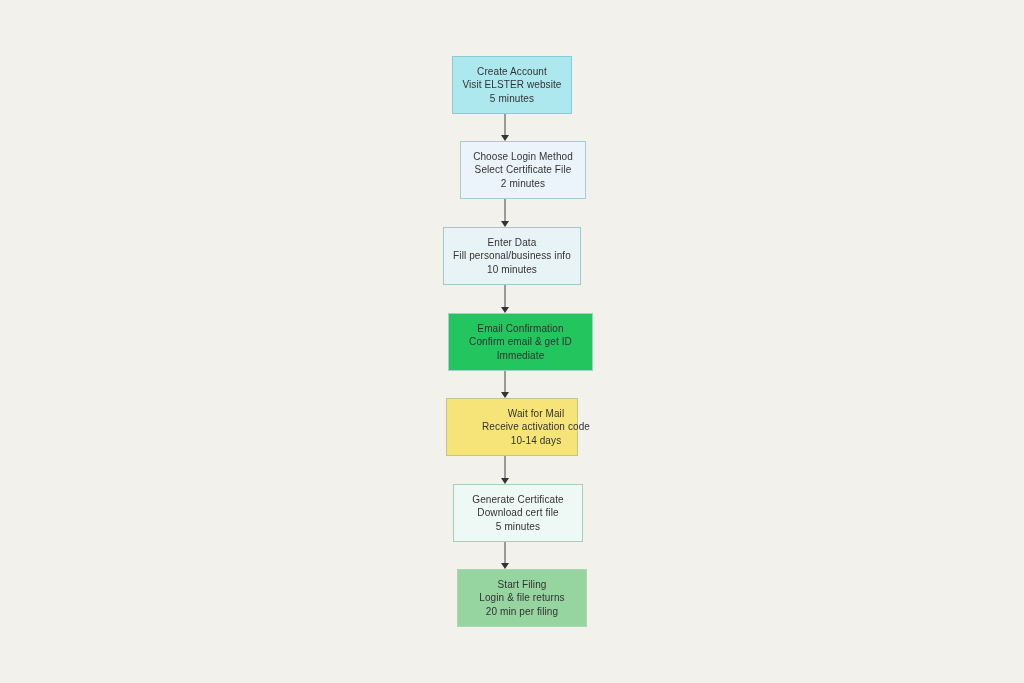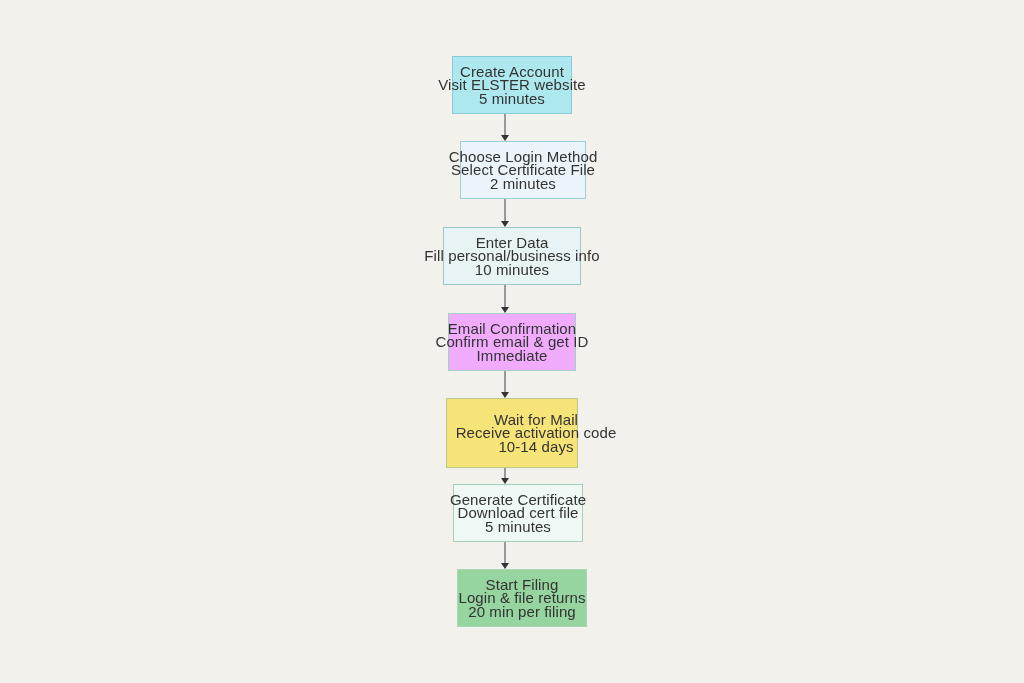--- a/index.html
+++ b/index.html
@@ -21,21 +21,21 @@
   .node {
     position: absolute;
     box-sizing: border-box;
     display: flex;
     flex-direction: column;
     align-items: center;
     justify-content: center;
     border-width: 1px;
     border-style: solid;
     color: #333333;
-    font-size: 15px;
+    font-size: 10px;
     line-height: 13.6px;
     text-align: center;
     letter-spacing: 0.1px;
   }
   .node .line {
     display: block;
     white-space: nowrap;
   }
   .connector {
     position: absolute;
@@ -94,26 +94,26 @@
     <div class="node" style="left: 460px; top: 141px; width: 126px; height: 58px; background: rgb(234, 244, 250); border-color: rgb(158, 207, 214); color: rgb(51, 51, 51);">
       <span class="line">Choose Login Method</span>
       <span class="line">Select Certificate File</span>
       <span class="line">2 minutes</span>
     </div>
     <div class="node" style="left: 443px; top: 227px; width: 138px; height: 58px; background: rgb(231, 243, 244); border-color: rgb(156, 203, 203); color: rgb(51, 51, 51);">
       <span class="line">Enter Data</span>
       <span class="line">Fill personal/business info</span>
       <span class="line">10 minutes</span>
     </div>
-    <div class="node" style="left: 448px; top: 313px; width: 128px; height: 58px; background: #f0abfc; border-color: rgb(163, 207, 201); color: rgb(51, 51, 51);">
+    <div class="node" style="left: 448px; top: 313px; width: 145px; height: 58px; background: #22c55e; border-color: rgb(163, 207, 201); color: rgb(51, 51, 51);">
       <span class="line">Email Confirmation</span>
       <span class="line">Confirm email &amp; get ID</span>
       <span class="line">Immediate</span>
     </div>
-    <div class="node" style="left: 446px; top: 398px; width: 132px; height: 70px; background: rgb(247, 228, 121); border-color: rgb(185, 201, 143); color: rgb(51, 51, 51); padding-left: 48px;">
+    <div class="node" style="left: 446px; top: 398px; width: 132px; height: 58px; background: rgb(247, 228, 121); border-color: rgb(185, 201, 143); color: rgb(51, 51, 51); padding-left: 48px;">
       <span class="line">Wait for Mail</span>
       <span class="line">Receive activation code</span>
       <span class="line">10-14 days</span>
     </div>
     <div class="node" style="left: 453px; top: 484px; width: 130px; height: 58px; background: rgb(238, 248, 244); border-color: rgb(165, 207, 187); color: rgb(51, 51, 51);">
       <span class="line">Generate Certificate</span>
       <span class="line">Download cert file</span>
       <span class="line">5 minutes</span>
     </div>
     <div class="node" style="left: 457px; top: 569px; width: 130px; height: 58px; background: rgb(150, 212, 160); border-color: rgb(168, 215, 178); color: rgb(51, 51, 51);">

